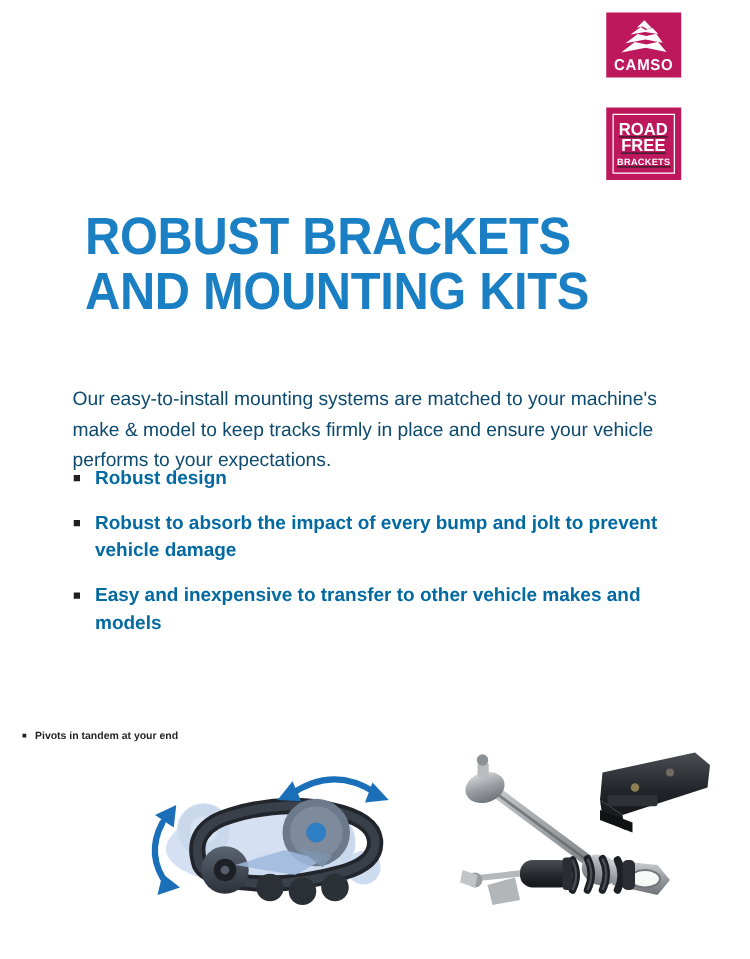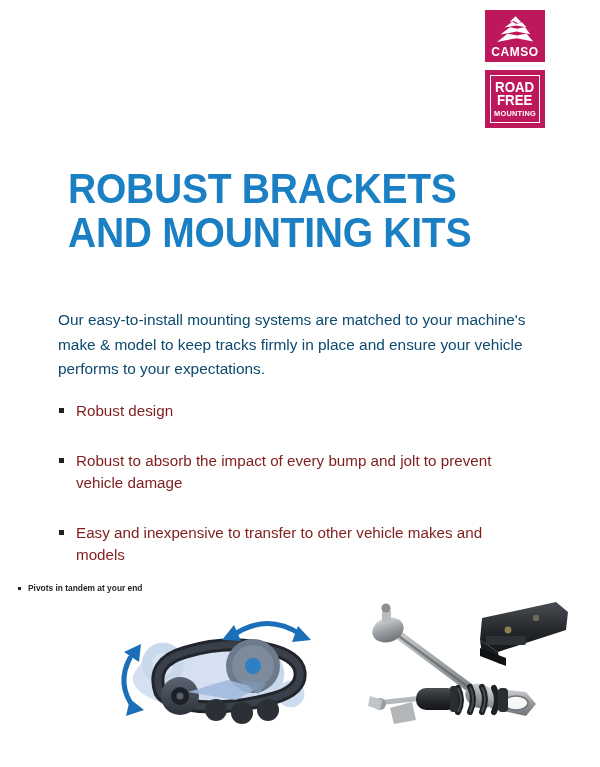--- a/index.html
+++ b/index.html
@@ -45,25 +45,26 @@
     font-family: "Liberation Sans", sans-serif;
     font-weight: 700;
     font-size: 12.5px;
     letter-spacing: 0.6px;
     line-height: 13px;
     margin-top: 1px;
     transform: scaleX(0.96);
   }
   #roadfree-tile {
     height: 58px;
-    margin-top: 8px;
+    margin-top: 24px;
     padding: 5px;
     display: flex;
     align-items: center;
     justify-content: center;
+    text-decoration: underline;
   }
   #roadfree-inner {
     border: 1.6px solid #ffffff;
     width: 100%;
     height: 100%;
     box-sizing: border-box;
     display: flex;
     flex-direction: column;
     align-items: center;
     justify-content: center;
@@ -130,23 +131,22 @@
     list-style: none;
     margin: 0;
     padding: 0;
   }
   #feature-list li {
     position: relative;
     padding-left: 18px;
     margin-bottom: 14px;
     font-size: 15.2px;
     line-height: 22px;
-    font-weight: 400;
-    color: #7f1d1d;
-    margin-top: 28px;
+    font-weight: 700;
+    color: #0369a1;
   }
   #feature-list li .sq-bullet {
     position: absolute;
     left: 1px;
     top: 8px;
     width: 5px;
     height: 5px;
     background: #231f20;
   }
 
@@ -199,21 +199,21 @@
         <path d="M3.0 27.0 L13.8 18.6 L23.2 20.6 L32.4 18.4 L39.2 26.6 L22.6 23.2 Z"></path>
       </g>
     </svg>
     <span id="camso-wordmark">CAMSO</span>
   </div>
 
   <div id="roadfree-tile" class="logo-tile">
     <div id="roadfree-inner">
       <span class="rf-big">ROAD</span>
       <span class="rf-big">FREE</span>
-      <span class="rf-small">MOUNTING</span>
+      <span class="rf-small">BRACKETS</span>
     </div>
   </div>
 
 </div>
 
 <h1 id="headline">
   <span class="hl-line">ROBUST BRACKETS</span>
   <span class="hl-line">AND MOUNTING KITS</span>
 </h1>
 

